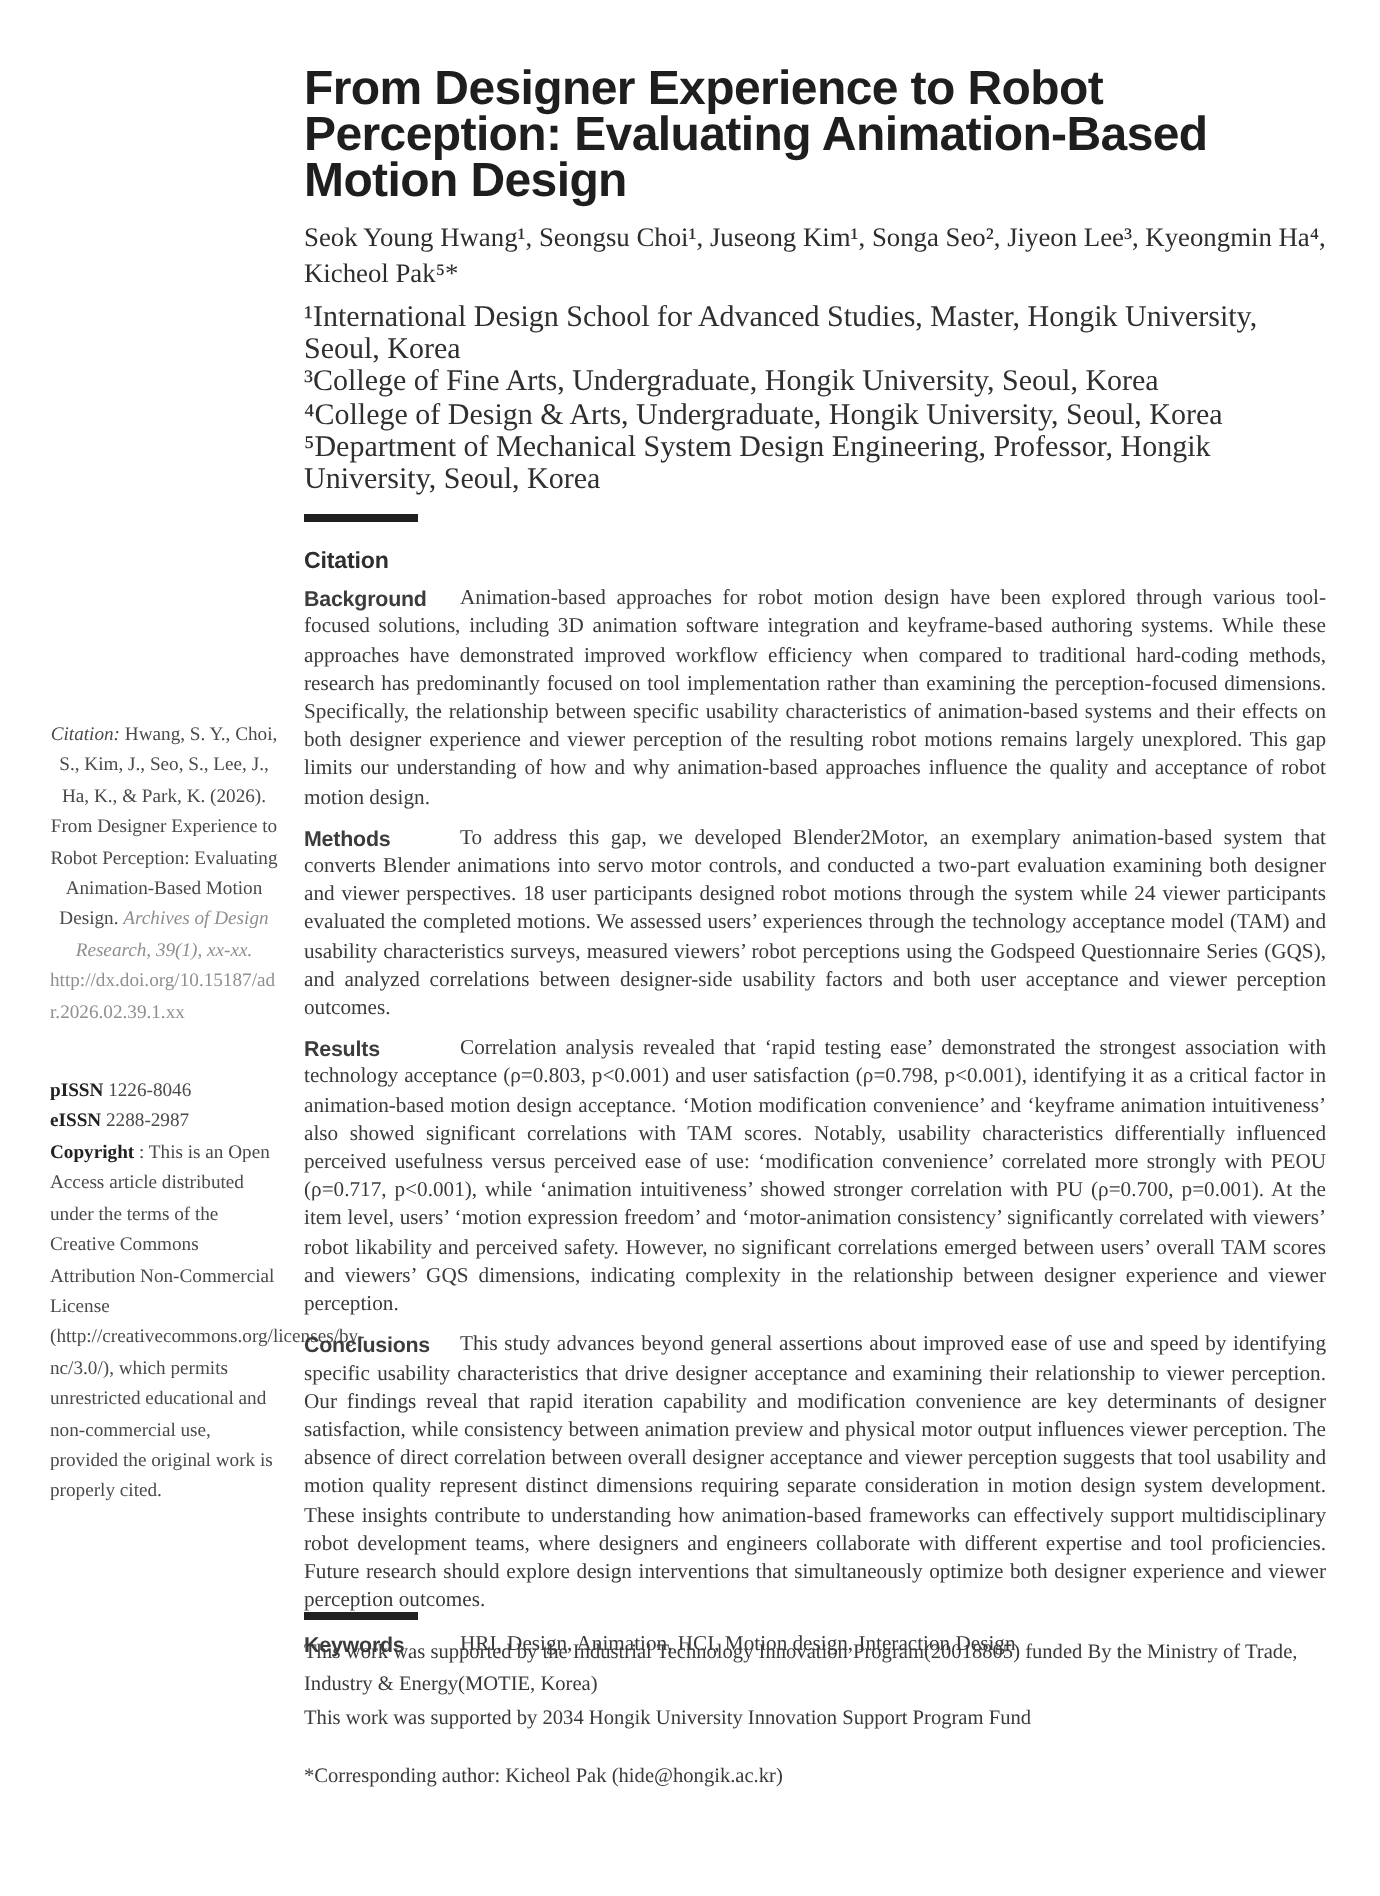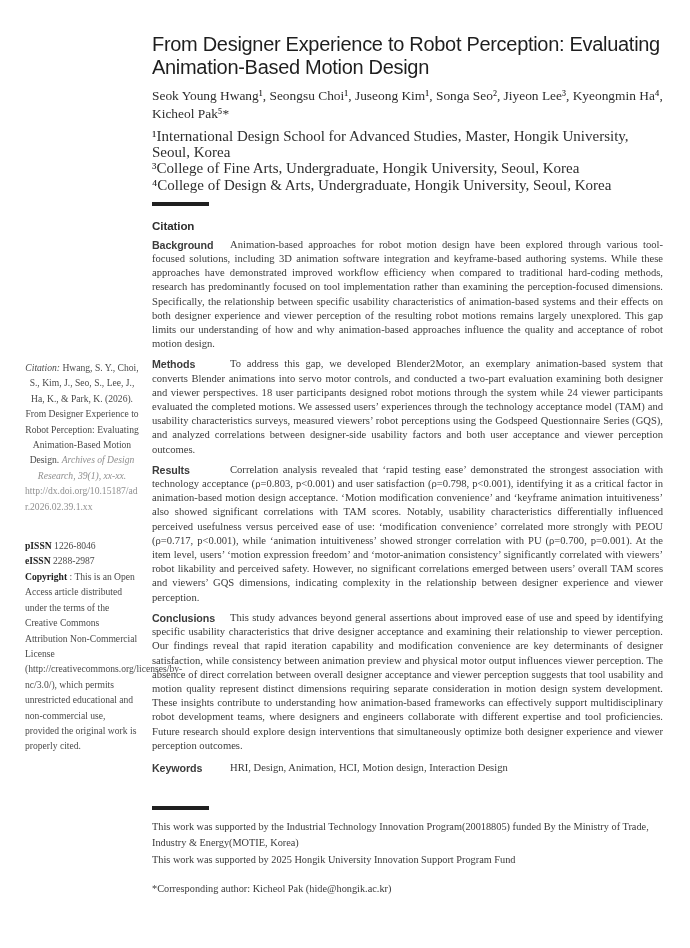--- a/index.html
+++ b/index.html
@@ -17,21 +17,21 @@
   .doi-block { margin-top:14px; word-break:break-all; }
   .dates-block { margin-top:24px; color:#4a4a4a; }
   .dates-block b, .issn b { color:#222; font-weight:bold; }
   .issn { margin-top:0; }
   .copyright { margin-top:22px; }
   .copyright b { color:#222; }
 
   
   .main { position:absolute; left:152px; top:33px; width:511px; }
   h1.title { font-family:"Liberation Sans","DejaVu Sans",sans-serif;
-             font-size:20px; line-height:23px; font-weight:normal;
+             font-size:24px; line-height:23px; font-weight:bold;
              letter-spacing:-0.3px; color:#1e1e1e; }
   .authors { margin-top:8px; font-size:13.4px; line-height:17.5px; color:#2d2d2d; }
   .affils { margin-top:6px; font-size:15px; line-height:16.2px; color:#2f2f2f; }
 
   .rule { width:57px; height:4px; background:#202020; margin-top:9px; }
   h2.abs-head { font-family:"Liberation Sans","DejaVu Sans",sans-serif;
                 font-size:11.6px; font-weight:bold; color:#2e2e2e;
                 margin-top:13px; letter-spacing:-0.1px; }
 
   .sec { margin-top:6px; font-size:10.6px; line-height:14.2px;
@@ -91,20 +91,21 @@
 
   <main class="main">
     <h1 class="title">From Designer Experience to Robot Perception: Evaluating Animation-Based Motion Design</h1>
 
     <p class="authors">Seok Young Hwang¹, Seongsu Choi¹, Juseong Kim¹, Songa Seo², Jiyeon Lee³, Kyeongmin Ha⁴, Kicheol Pak⁵*</p>
 
     <div class="affils">
       <div>¹International Design School for Advanced Studies, Master, Hongik University, Seoul, Korea</div>
       <div>³College of Fine Arts, Undergraduate, Hongik University, Seoul, Korea</div>
       <div>⁴College of Design &amp; Arts, Undergraduate, Hongik University, Seoul, Korea</div>
+      <div>⁵Department of Mechanical System Design Engineering, Professor, Hongik University, Seoul, Korea</div>
     </div>
 
     <div class="rule"></div>
 
     <h2 class="abs-head">Citation</h2>
 
     <p class="sec">
       <span class="seclabel">Background</span><span>Animation-based approaches for robot motion design have been explored through various tool-focused solutions, including 3D animation software integration and keyframe-based authoring systems. While these approaches have demonstrated improved workflow efficiency when compared to traditional hard-coding methods, research has predominantly focused on tool implementation rather than examining the perception-focused dimensions. Specifically, the relationship between specific usability characteristics of animation-based systems and their effects on both designer experience and viewer perception of the resulting robot motions remains largely unexplored. This gap limits our understanding of how and why animation-based approaches influence the quality and acceptance of robot motion design.</span>
     </p>
     <p class="sec">
@@ -117,21 +118,21 @@
       <span class="seclabel">Conclusions</span><span>This study advances beyond general assertions about improved ease of use and speed by identifying specific usability characteristics that drive designer acceptance and examining their relationship to viewer perception. Our findings reveal that rapid iteration capability and modification convenience are key determinants of designer satisfaction, while consistency between animation preview and physical motor output influences viewer perception. The absence of direct correlation between overall designer acceptance and viewer perception suggests that tool usability and motion quality represent distinct dimensions requiring separate consideration in motion design system development. These insights contribute to understanding how animation-based frameworks can effectively support multidisciplinary robot development teams, where designers and engineers collaborate with different expertise and tool proficiencies. Future research should explore design interventions that simultaneously optimize both designer experience and viewer perception outcomes.</span>
     </p>
     <p class="sec keywords">
       <span class="seclabel">Keywords</span><span>HRI, Design, Animation, HCI, Motion design, Interaction Design</span>
     </p>
   </main>
 
   <div class="footnotes">
     <div class="rule"></div>
     <p>This work was supported by the Industrial Technology Innovation Program(20018805) funded By the Ministry of Trade, Industry &amp; Energy(MOTIE, Korea)</p>
-    <p class="fund2">This work was supported by 2025 Hongik University Innovation Support Program Fund</p>
+    <p class="fund2">This work was supported by 2034 Hongik University Innovation Support Program Fund</p>
     <p class="corr">*Corresponding author: Kicheol Pak (hide@hongik.ac.kr)</p>
   </div>
 
   <div class="pagefooter">
     <span class="site">www.aodr.org</span>
     <span class="pnum">3</span>
   </div>
 
 </div>
 

